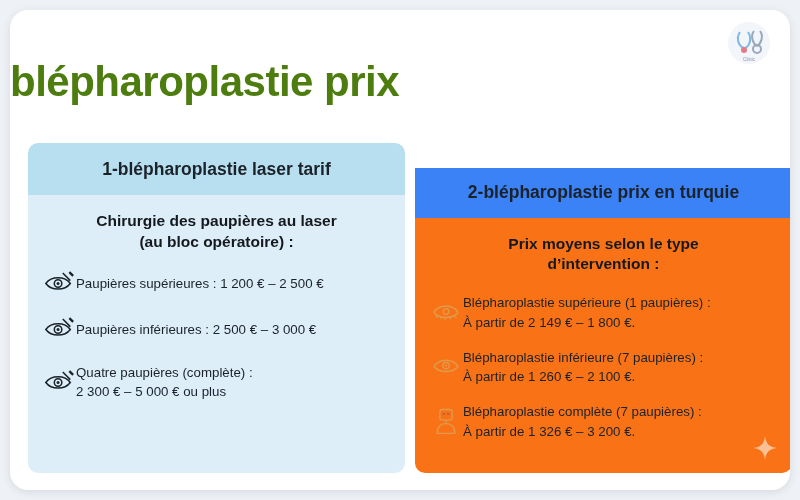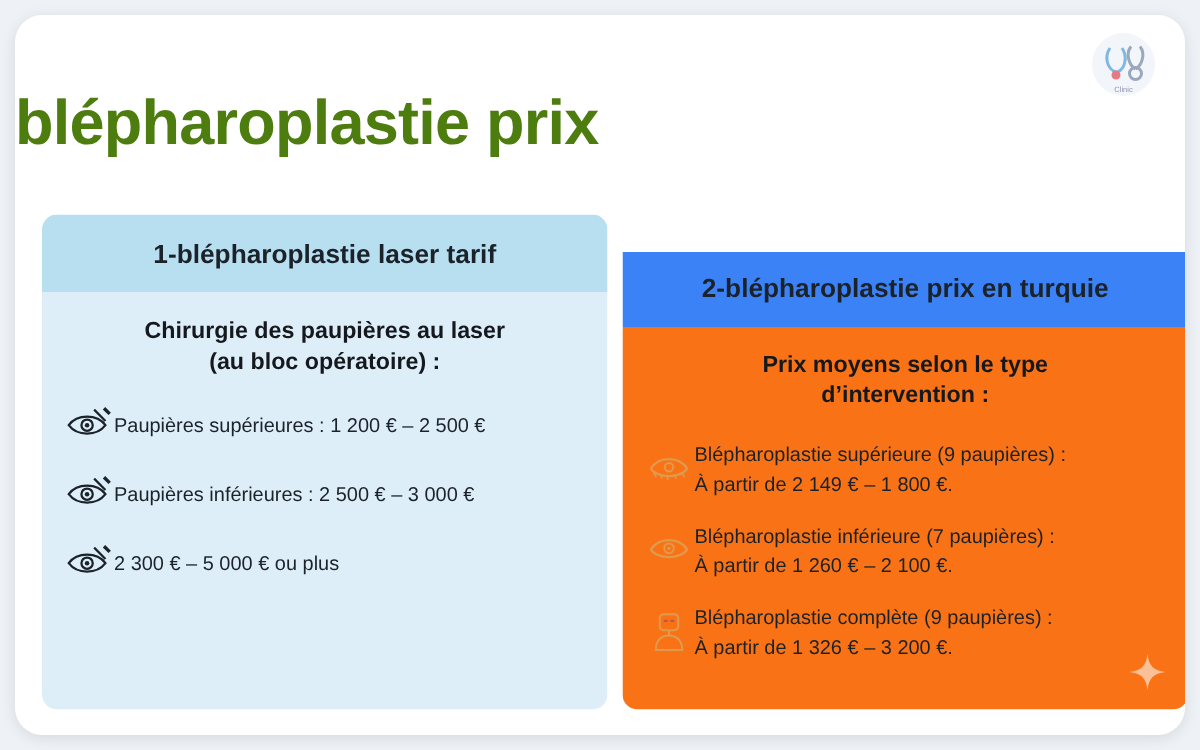--- a/index.html
+++ b/index.html
@@ -188,20 +188,21 @@
           <span class="item-icon">
             <svg viewBox="0 0 34 26" width="32" height="25">
               <path d="M3 14 C9 6, 23 6, 29 14 C23 22, 9 22, 3 14 Z" fill="none" stroke="#1b2229" stroke-width="1.6"></path>
               <circle cx="16" cy="14" r="4" fill="none" stroke="#1b2229" stroke-width="1.6"></circle>
               <circle cx="16" cy="14" r="1.6" fill="#1b2229"></circle>
               <path d="M21 3 L29 11" stroke="#1b2229" stroke-width="1.6"></path>
               <path d="M28 2 L32 6" stroke="#1b2229" stroke-width="2.4"></path>
             </svg>
           </span>
           <span class="item-text">
+            <span>Quatre paupières (complète) :</span>
             <span class="line2">2 300 € – 5 000 € ou plus</span>
           </span>
         </div>
       </div>
     </div>
 
     <div class="col col-right">
       <div class="col-head">2-blépharoplastie prix en turquie</div>
       <div class="col-body">
         <div class="sub-head">
@@ -212,21 +213,21 @@
         <div class="item">
           <span class="item-icon">
             <svg viewBox="0 0 34 26" width="32" height="25">
               <path d="M4 14 C10 5, 24 5, 30 14" fill="none" stroke="#e09a4e" stroke-width="1.6"></path>
               <path d="M4 14 C10 21, 24 21, 30 14" fill="none" stroke="#e09a4e" stroke-width="1.6"></path>
               <path d="M6 17 L8 20 M11 18 L12 21 M16 19 L16 22 M21 18 L22 21 M26 17 L28 20" stroke="#e09a4e" stroke-width="1.2"></path>
               <circle cx="17" cy="13" r="3" fill="none" stroke="#e09a4e" stroke-width="1.4"></circle>
             </svg>
           </span>
           <span class="item-text">
-            <span>Blépharoplastie supérieure (9 paupières) :</span>
+            <span>Blépharoplastie supérieure (1 paupières) :</span>
             <span class="line2">À partir de 2 149 € – 1 800 €.</span>
           </span>
         </div>
 
         <div class="item">
           <span class="item-icon">
             <svg viewBox="0 0 34 26" width="32" height="25">
               <path d="M4 13 C10 4, 24 4, 30 13" fill="none" stroke="#e09a4e" stroke-width="1.6"></path>
               <path d="M4 13 C10 20, 24 20, 30 13" fill="none" stroke="#e09a4e" stroke-width="1.6"></path>
               <circle cx="17" cy="12" r="3.4" fill="none" stroke="#e09a4e" stroke-width="1.4"></circle>
@@ -242,21 +243,21 @@
         <div class="item">
           <span class="item-icon">
             <svg viewBox="0 0 34 30" width="30" height="28">
               <rect x="10" y="2" width="14" height="12" rx="3" fill="none" stroke="#e09a4e" stroke-width="1.5"></rect>
               <path d="M13 7 h3 M18 7 h3" stroke="#c0564f" stroke-width="1.6"></path>
               <path d="M17 14 L17 18" stroke="#e09a4e" stroke-width="1.5"></path>
               <path d="M7 29 C7 21, 12 18, 17 18 C22 18, 27 21, 27 29 Z" fill="none" stroke="#e09a4e" stroke-width="1.5"></path>
             </svg>
           </span>
           <span class="item-text">
-            <span>Blépharoplastie complète (9 paupières) :</span>
+            <span>Blépharoplastie complète (7 paupières) :</span>
             <span class="line2">À partir de 1 326 € – 3 200 €.</span>
           </span>
         </div>
       </div>
 
       <div class="sparkle">
         <svg viewBox="0 0 26 26" width="26" height="26">
           <path d="M13 1 C14 9, 17 12, 25 13 C17 14, 14 17, 13 25 C12 17, 9 14, 1 13 C9 12, 12 9, 13 1 Z" fill="#ffffff"></path>
         </svg>
       </div>

